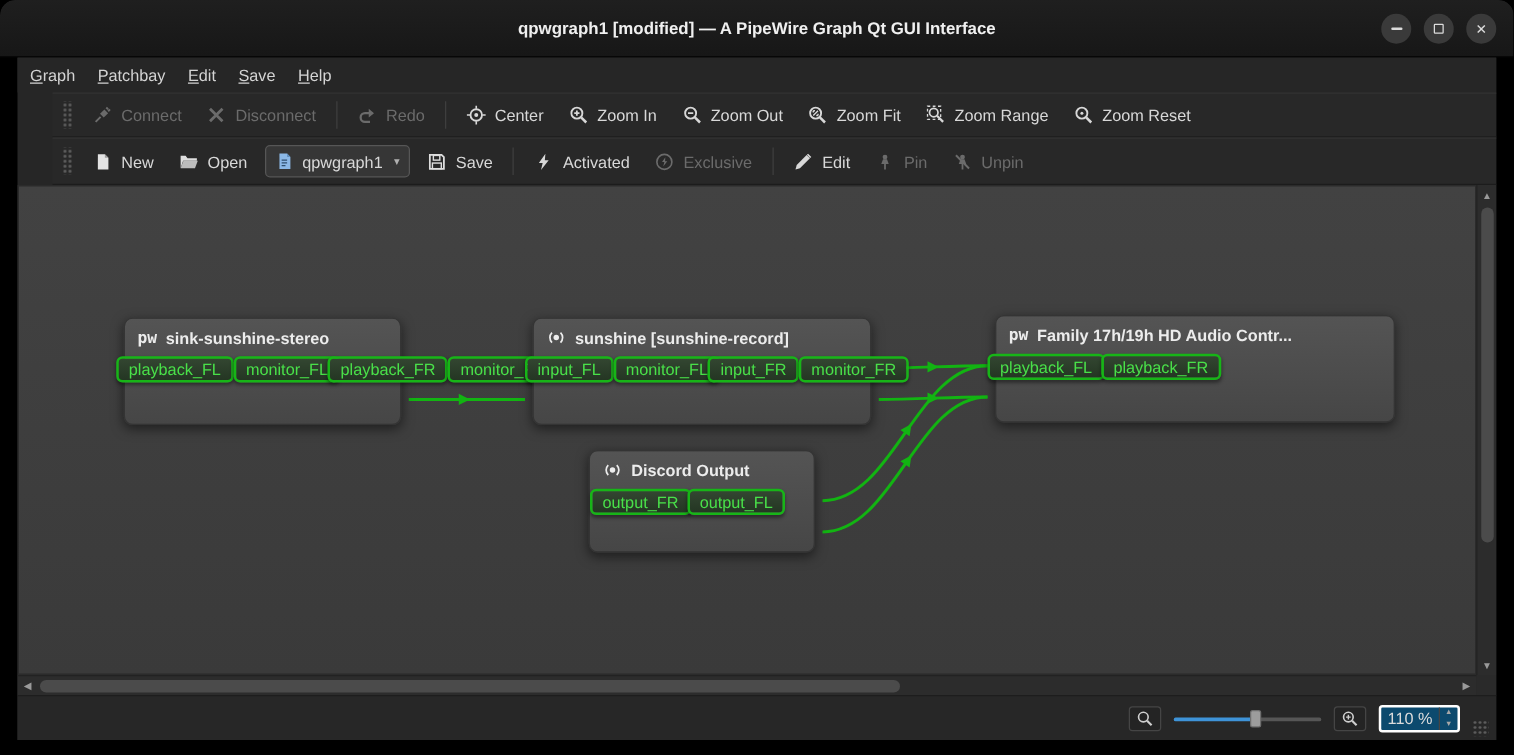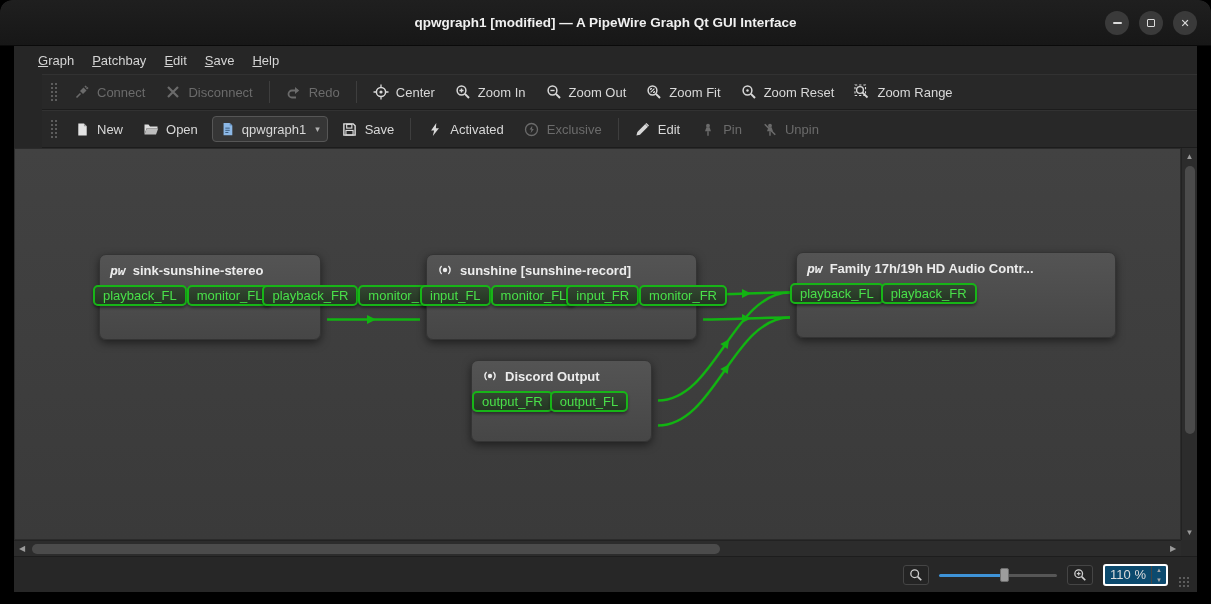--- a/index.html
+++ b/index.html
@@ -13,21 +13,21 @@
   .titlebar .title { color:#f0f0f0; font-size:13.5px; font-weight:bold; }
   .win-buttons { position:absolute; right:14px; top:0; height:46px; display:flex; align-items:center; gap:10px; }
   .win-btn { width:24px; height:24px; border-radius:50%; background:#3a3a3a; color:#dcdcdc;
     display:flex; align-items:center; justify-content:center; font-size:11px; cursor:default; }
   .glyph-min { width:9px; height:2px; background:#dcdcdc; border-radius:1px; }
   .glyph-max { width:8px; height:8px; border:1.5px solid #dcdcdc; border-radius:1px; }
 
   .frame { margin:0 14px; height:546px; display:flex; flex-direction:column; background:#262626; }
 
   
-  .menubar { height:28px; background:#262626; display:flex; align-items:center; padding:0 16px; gap:2px; }
+  .menubar { height:28px; background:#262626; display:flex; align-items:center; padding:0 2px; gap:2px; }
   .menu-item { display:inline-block; padding:4px 8px; color:#d4d4d4; font-size:13px; border-radius:3px; }
   .menu-item::first-letter { text-decoration:underline; }
 
   
   .toolbar { display:flex; align-items:center; padding:0 4px; background:#282828; border-top:1px solid #323232; border-bottom:1px solid #1c1c1c;margin-left:28px; }
   .tb1 { height:36px; } .tb2 { height:38px; }
   .thandle { width:8px; height:22px; margin:0 6px 0 4px;
     background-image:radial-gradient(circle, #5d5d5d 1px, transparent 1.3px); background-size:4px 4px; background-position:0 1px; }
   .tbtn { display:flex; align-items:center; gap:7px; padding:5px 10px; border-radius:4px; color:#d8d8d8; font-size:13px; white-space:nowrap; }
   .tbtn.disabled { color:#6b6b6b; }
@@ -40,21 +40,21 @@
 
   
   .canvas-row { height:392px; display:flex; }
   .canvas { position:relative; flex:1; background:linear-gradient(#424242,#3a3a3a); overflow:hidden; border:1px solid #2b2b2b; }
   .conn-svg { position:absolute; left:0; top:0; pointer-events:none; }
   .conn-svg path { pointer-events:stroke; }
 
   .node { position:absolute; border-radius:7px; background:linear-gradient(#545454,#464646);
     border:1px solid #343434; box-shadow:0 3px 9px rgba(0,0,0,.5); }
   .node-header { display:flex; align-items:center; gap:7px; height:30px; padding:0 10px; color:#ececec; font-weight:bold; font-size:13px; white-space:nowrap; overflow:hidden; }
-  .pw-logo { font-family:"DejaVu Sans Mono", monospace; font-weight:bold; font-size:13px; color:#ececec;font-style:italic; }
+  .pw-logo { font-family:"DejaVu Sans Mono", monospace; font-weight:bold; font-size:13px; color:#ececec; }
   .node-ports { display:flex; flex-direction:row; gap:4px; }
   .port-row { display:flex; justify-content:space-between; height:21px; }
   .port-row.in-only { justify-content:flex-start; }
   .port-row.out-only { justify-content:flex-end; }
   .port { display:flex; align-items:center; padding:0 8px; font-size:13px; color:#49e049;
     background:linear-gradient(#334631,#243623); border:2px solid #17b517; border-radius:5px;
     box-shadow:0 2px 3px rgba(0,0,0,.4); white-space:nowrap; }
   .port.in { margin-left:-7px; }
   .port.out { margin-right:-7px; }
 
@@ -185,36 +185,36 @@
               <circle cx="6.5" cy="6.5" r="4.4" stroke="currentColor" stroke-width="1.5" fill="none"></circle>
               <path d="M9.9 9.9 L14 14" stroke="currentColor" stroke-width="2"></path>
               <path d="M4.6 8.4 L8.4 4.6 M4.6 4.6 l1.4 0 m-1.4 0 l0 1.4 M8.4 8.4 l-1.4 0 m1.4 0 l0 -1.4" stroke="currentColor" stroke-width="1.1" fill="none"></path>
             </svg>
         </span>
         <span>Zoom Fit</span>
       </div>
       <div class="tbtn">
         <span class="ticon">
           <svg width="16" height="16" viewBox="0 0 16 16">
+              <rect x="1" y="1" width="10.5" height="10.5" stroke="currentColor" stroke-width="1.1" stroke-dasharray="2.2 2" fill="none"></rect>
+              <circle cx="6" cy="6" r="3.4" stroke="currentColor" stroke-width="1.4" fill="none"></circle>
+              <path d="M8.6 8.6 L13.5 13.5" stroke="currentColor" stroke-width="1.8"></path>
+            </svg>
+        </span>
+        <span>Zoom Range</span>
+      </div>
+      <div class="tbtn">
+        <span class="ticon">
+          <svg width="16" height="16" viewBox="0 0 16 16">
               <circle cx="6.5" cy="6.5" r="4.4" stroke="currentColor" stroke-width="1.5" fill="none"></circle>
               <path d="M9.9 9.9 L14 14" stroke="currentColor" stroke-width="2"></path>
               <circle cx="6.5" cy="6.5" r="1.2" fill="currentColor"></circle>
             </svg>
         </span>
         <span>Zoom Reset</span>
-      </div>
-      <div class="tbtn">
-        <span class="ticon">
-          <svg width="16" height="16" viewBox="0 0 16 16">
-              <rect x="1" y="1" width="10.5" height="10.5" stroke="currentColor" stroke-width="1.1" stroke-dasharray="2.2 2" fill="none"></rect>
-              <circle cx="6" cy="6" r="3.4" stroke="currentColor" stroke-width="1.4" fill="none"></circle>
-              <path d="M8.6 8.6 L13.5 13.5" stroke="currentColor" stroke-width="1.8"></path>
-            </svg>
-        </span>
-        <span>Zoom Range</span>
       </div>
     </div>
 
     <div class="toolbar tb2">
       <div class="thandle"></div>
 
       <div class="tbtn">
         <span class="ticon">
           <svg width="15" height="15" viewBox="0 0 16 16">
               <path d="M3.5 1.5 h6 l3 3 v10 h-9 z" fill="#e3e3e3"></path>

